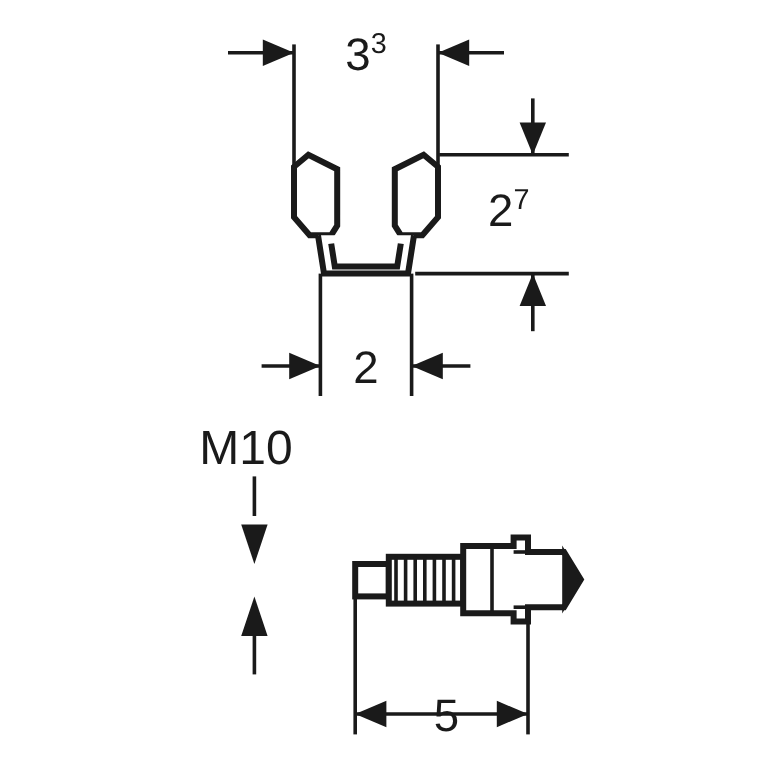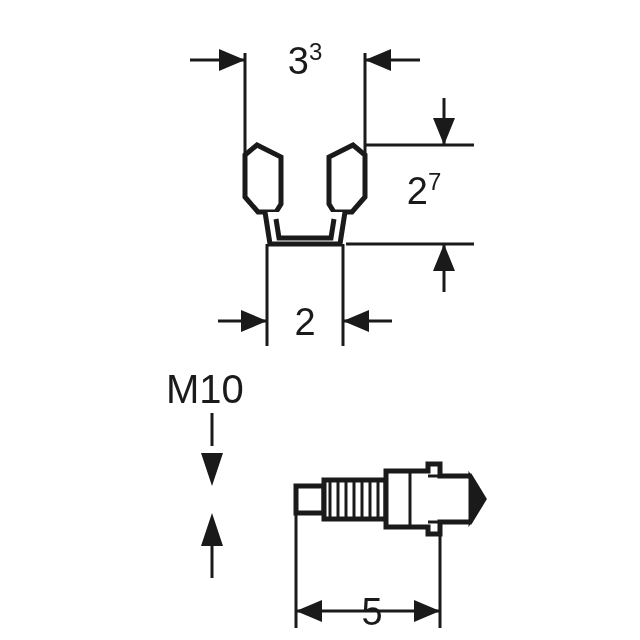--- a/index.html
+++ b/index.html
@@ -10,21 +10,21 @@
   body {
     width: 640px;
     height: 640px;
     font-family: "Liberation Sans", sans-serif;
     color: #1a1a1a;
     position: relative;
     overflow: hidden;
   }
   #stage {
     position: absolute;
-    left: 0; top: 16px;
+    left: 0; top: 0;
     width: 640px;
     height: 508px;
   }
   #stage svg {
     display: block;
   }
   .dim-label {
     font-family: "Liberation Sans", sans-serif;
     font-size: 38px;
     fill: #1a1a1a;

